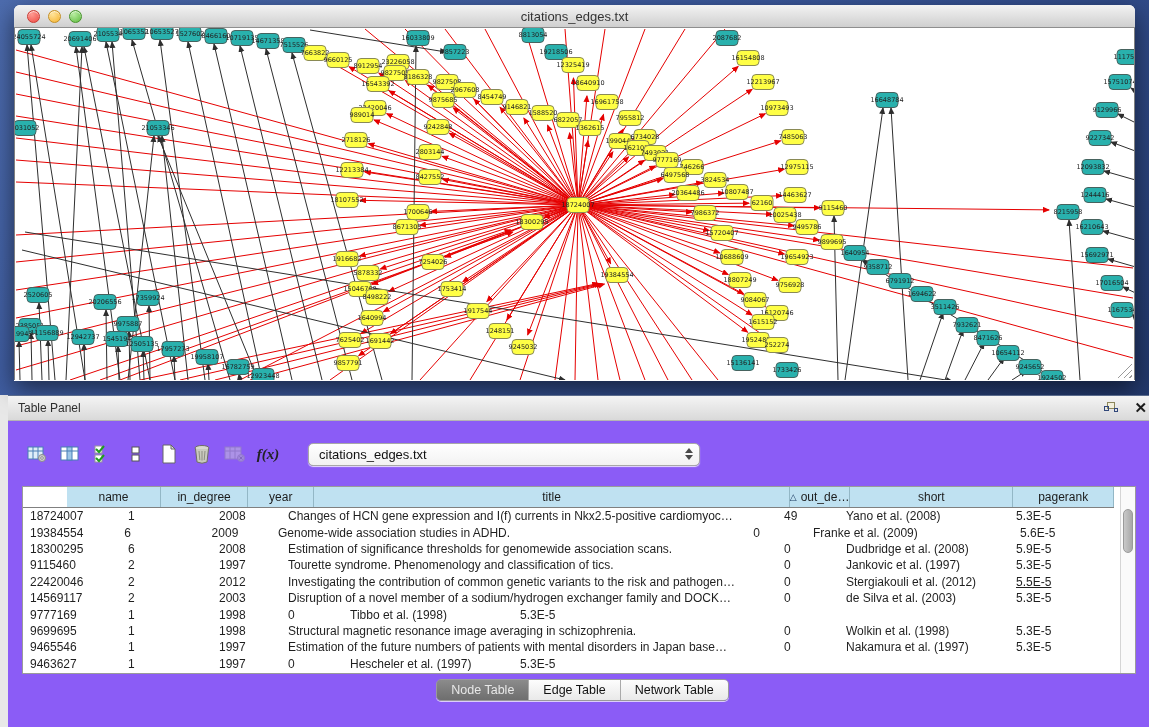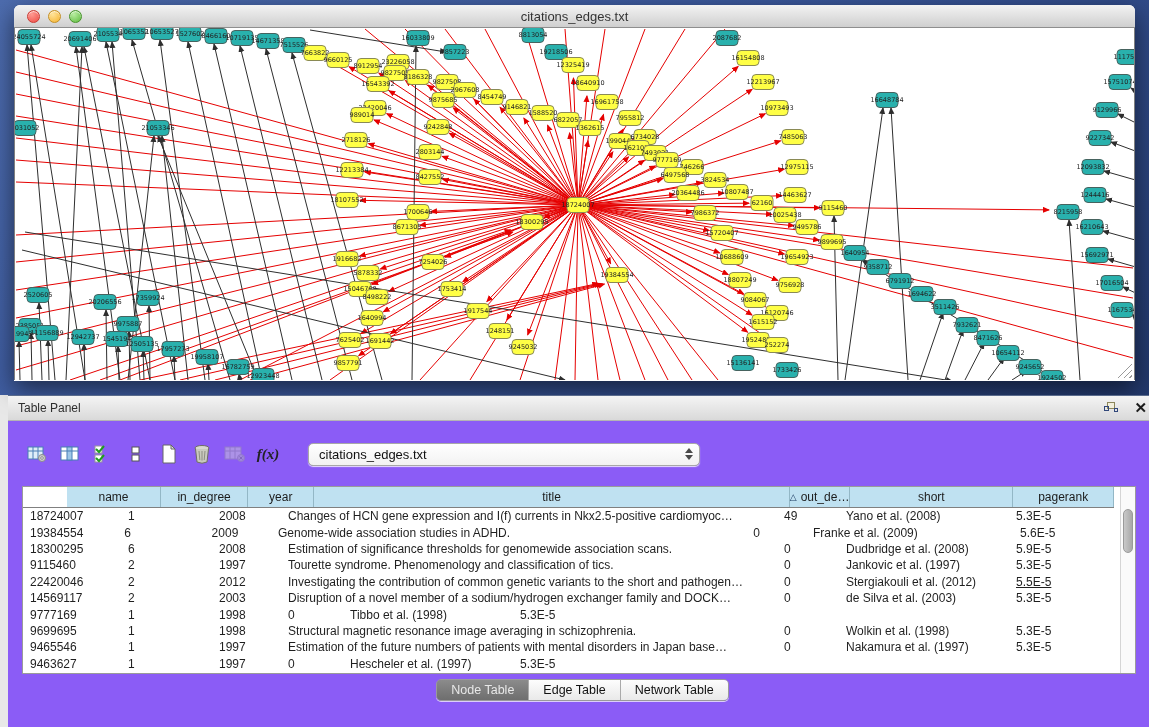--- a/index.html
+++ b/index.html
@@ -700,21 +700,21 @@
               <div class="td" style="width: 69px;">1997</div>
               <div class="td" style="width: 496px;">Tourette syndrome. Phenomenology and classification of tics.</div>
               <div class="td" style="width: 62px;">0</div>
               <div class="td" style="width: 170px;">Jankovic et al. (1997)</div>
               <div class="td" style="width: 105px;">5.3E-5</div>
             </div>
             <div class="trow">
               <div class="td" style="width: 98px;">22420046</div>
               <div class="td" style="width: 91px;">2</div>
               <div class="td" style="width: 69px;">2012</div>
-              <div class="td" style="width: 496px;">Investigating the contribution of common genetic variants to the short and pathogen…</div>
+              <div class="td" style="width: 496px;">Investigating the contribution of common genetic variants to the risk and pathogen…</div>
               <div class="td" style="width: 62px;">0</div>
               <div class="td" style="width: 170px;">Stergiakouli et al. (2012)</div>
               <div class="td" style="width: 105px; text-decoration: underline;">5.5E-5</div>
             </div>
             <div class="trow">
               <div class="td" style="width: 98px;">14569117</div>
               <div class="td" style="width: 91px;">2</div>
               <div class="td" style="width: 69px;">2003</div>
               <div class="td" style="width: 496px;">Disruption of a novel member of a sodium/hydrogen exchanger family and DOCK…</div>
               <div class="td" style="width: 62px;">0</div>

